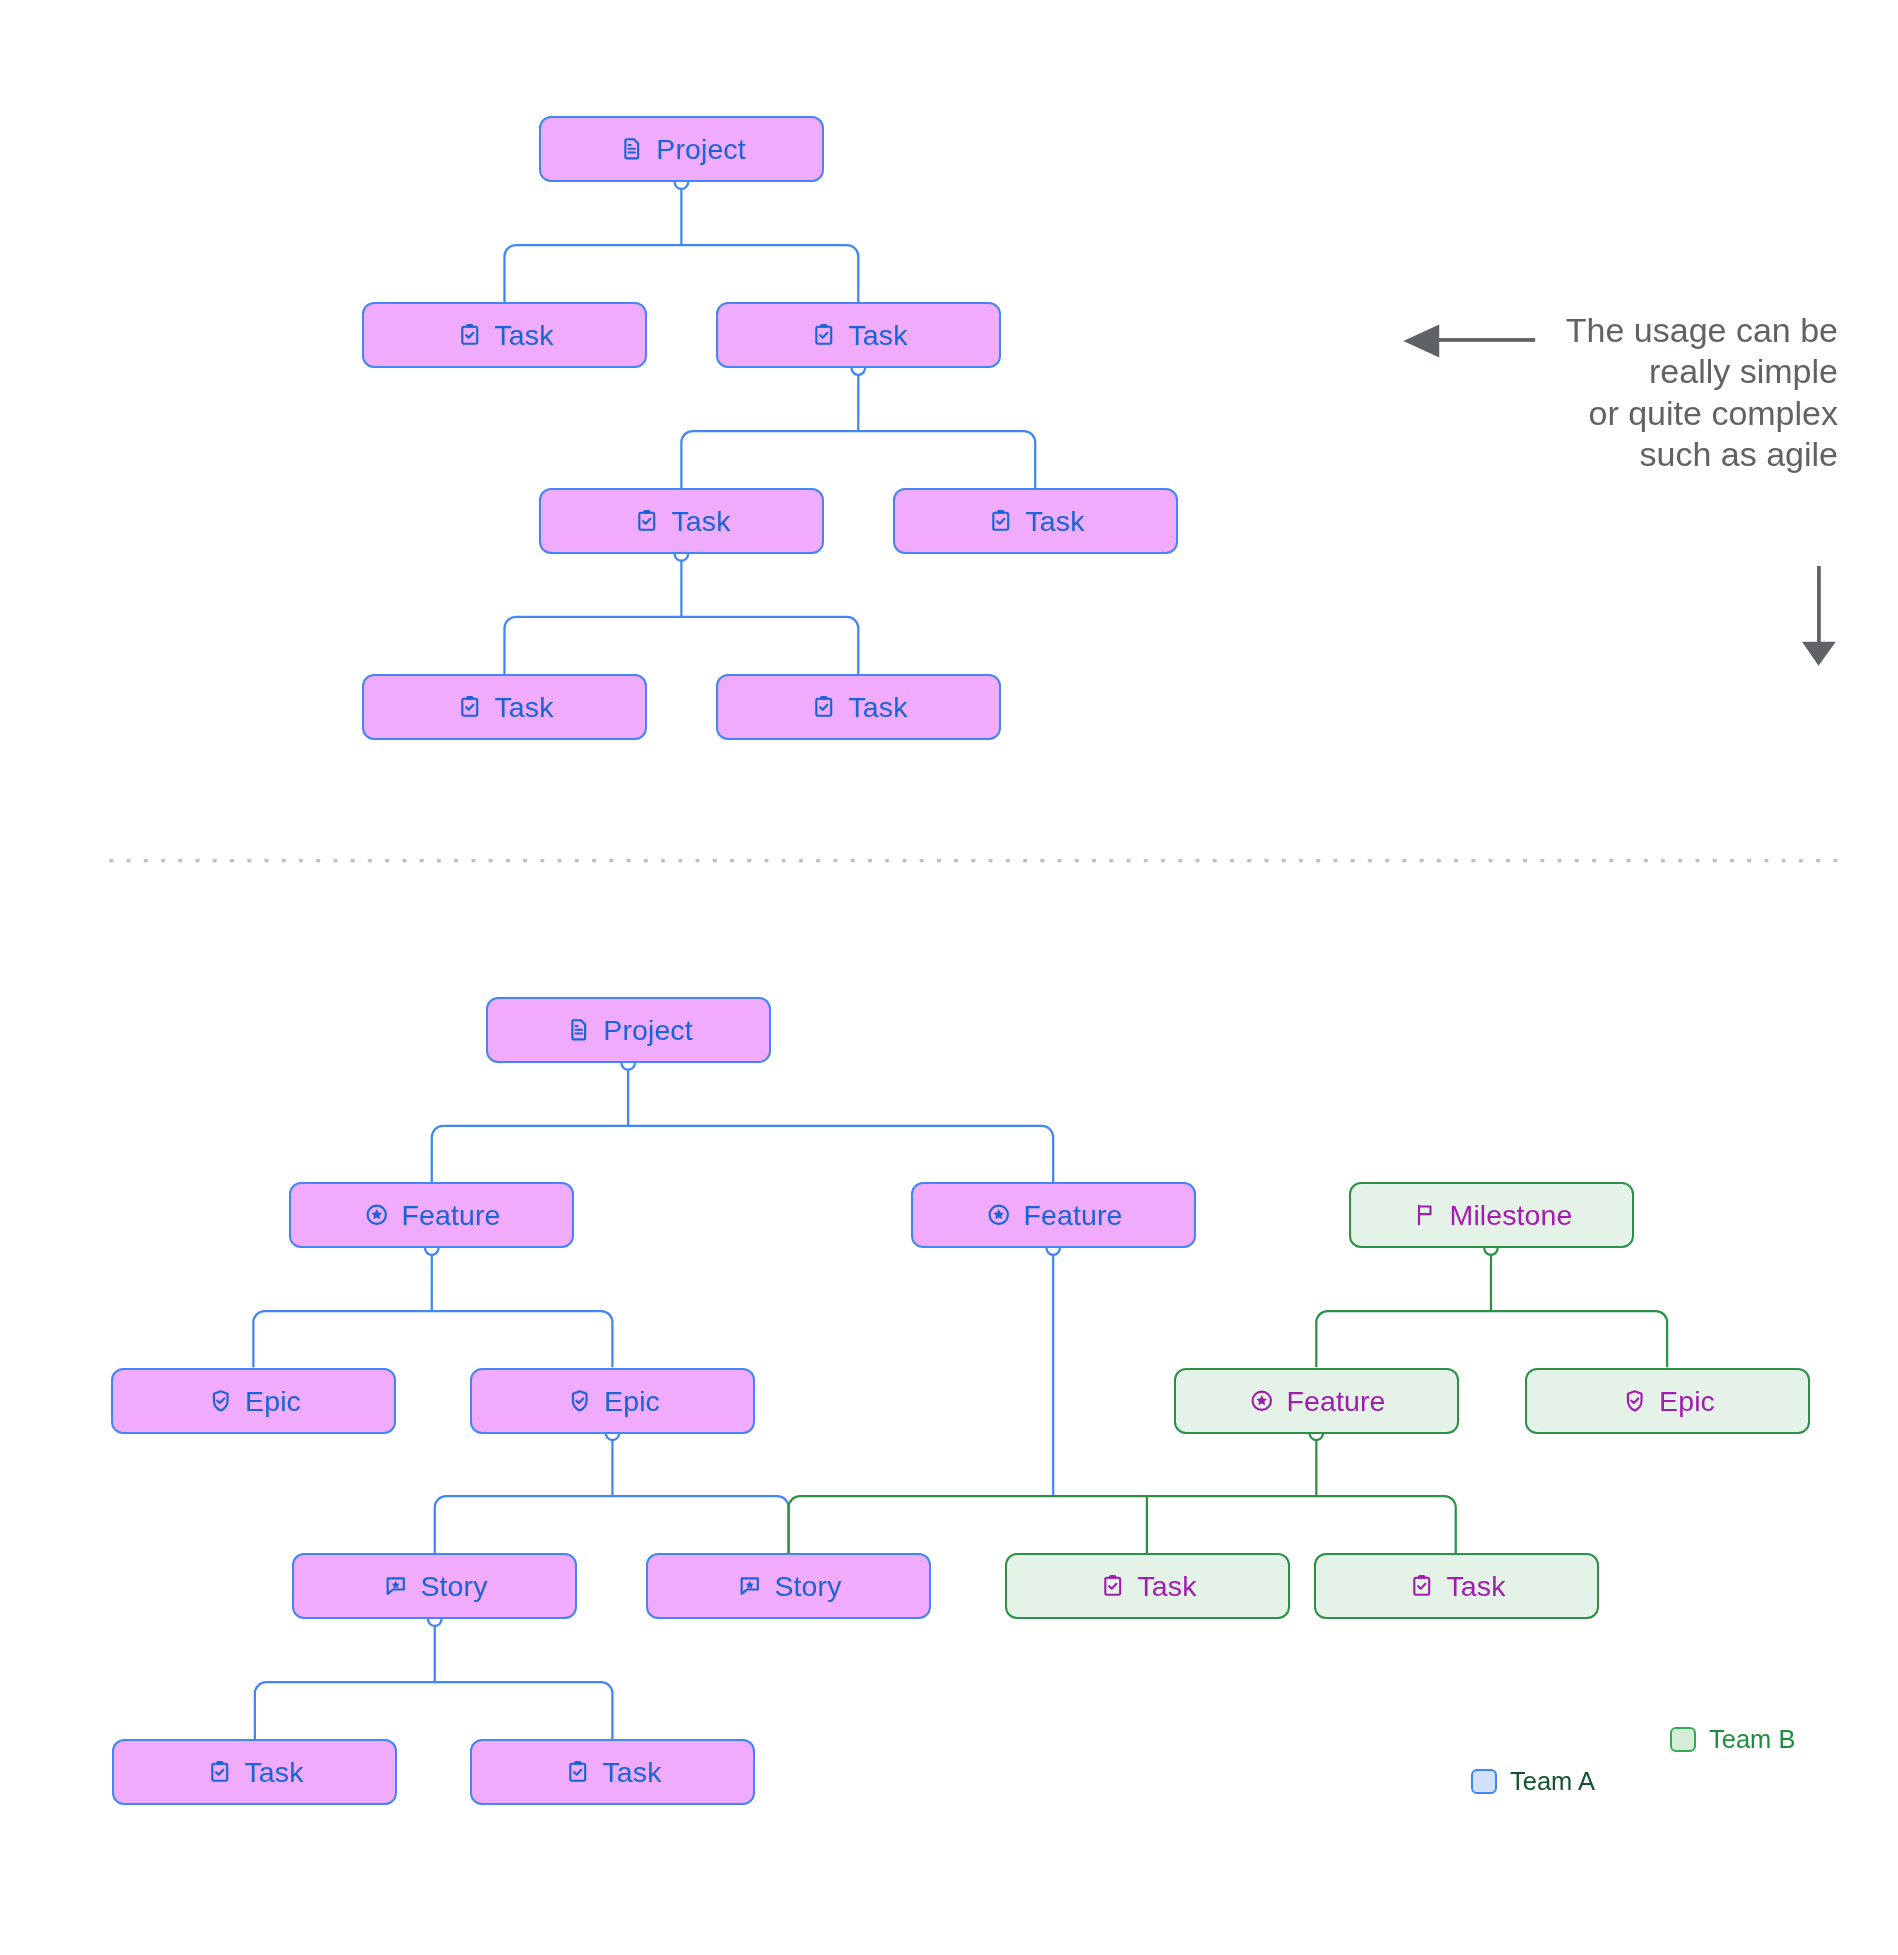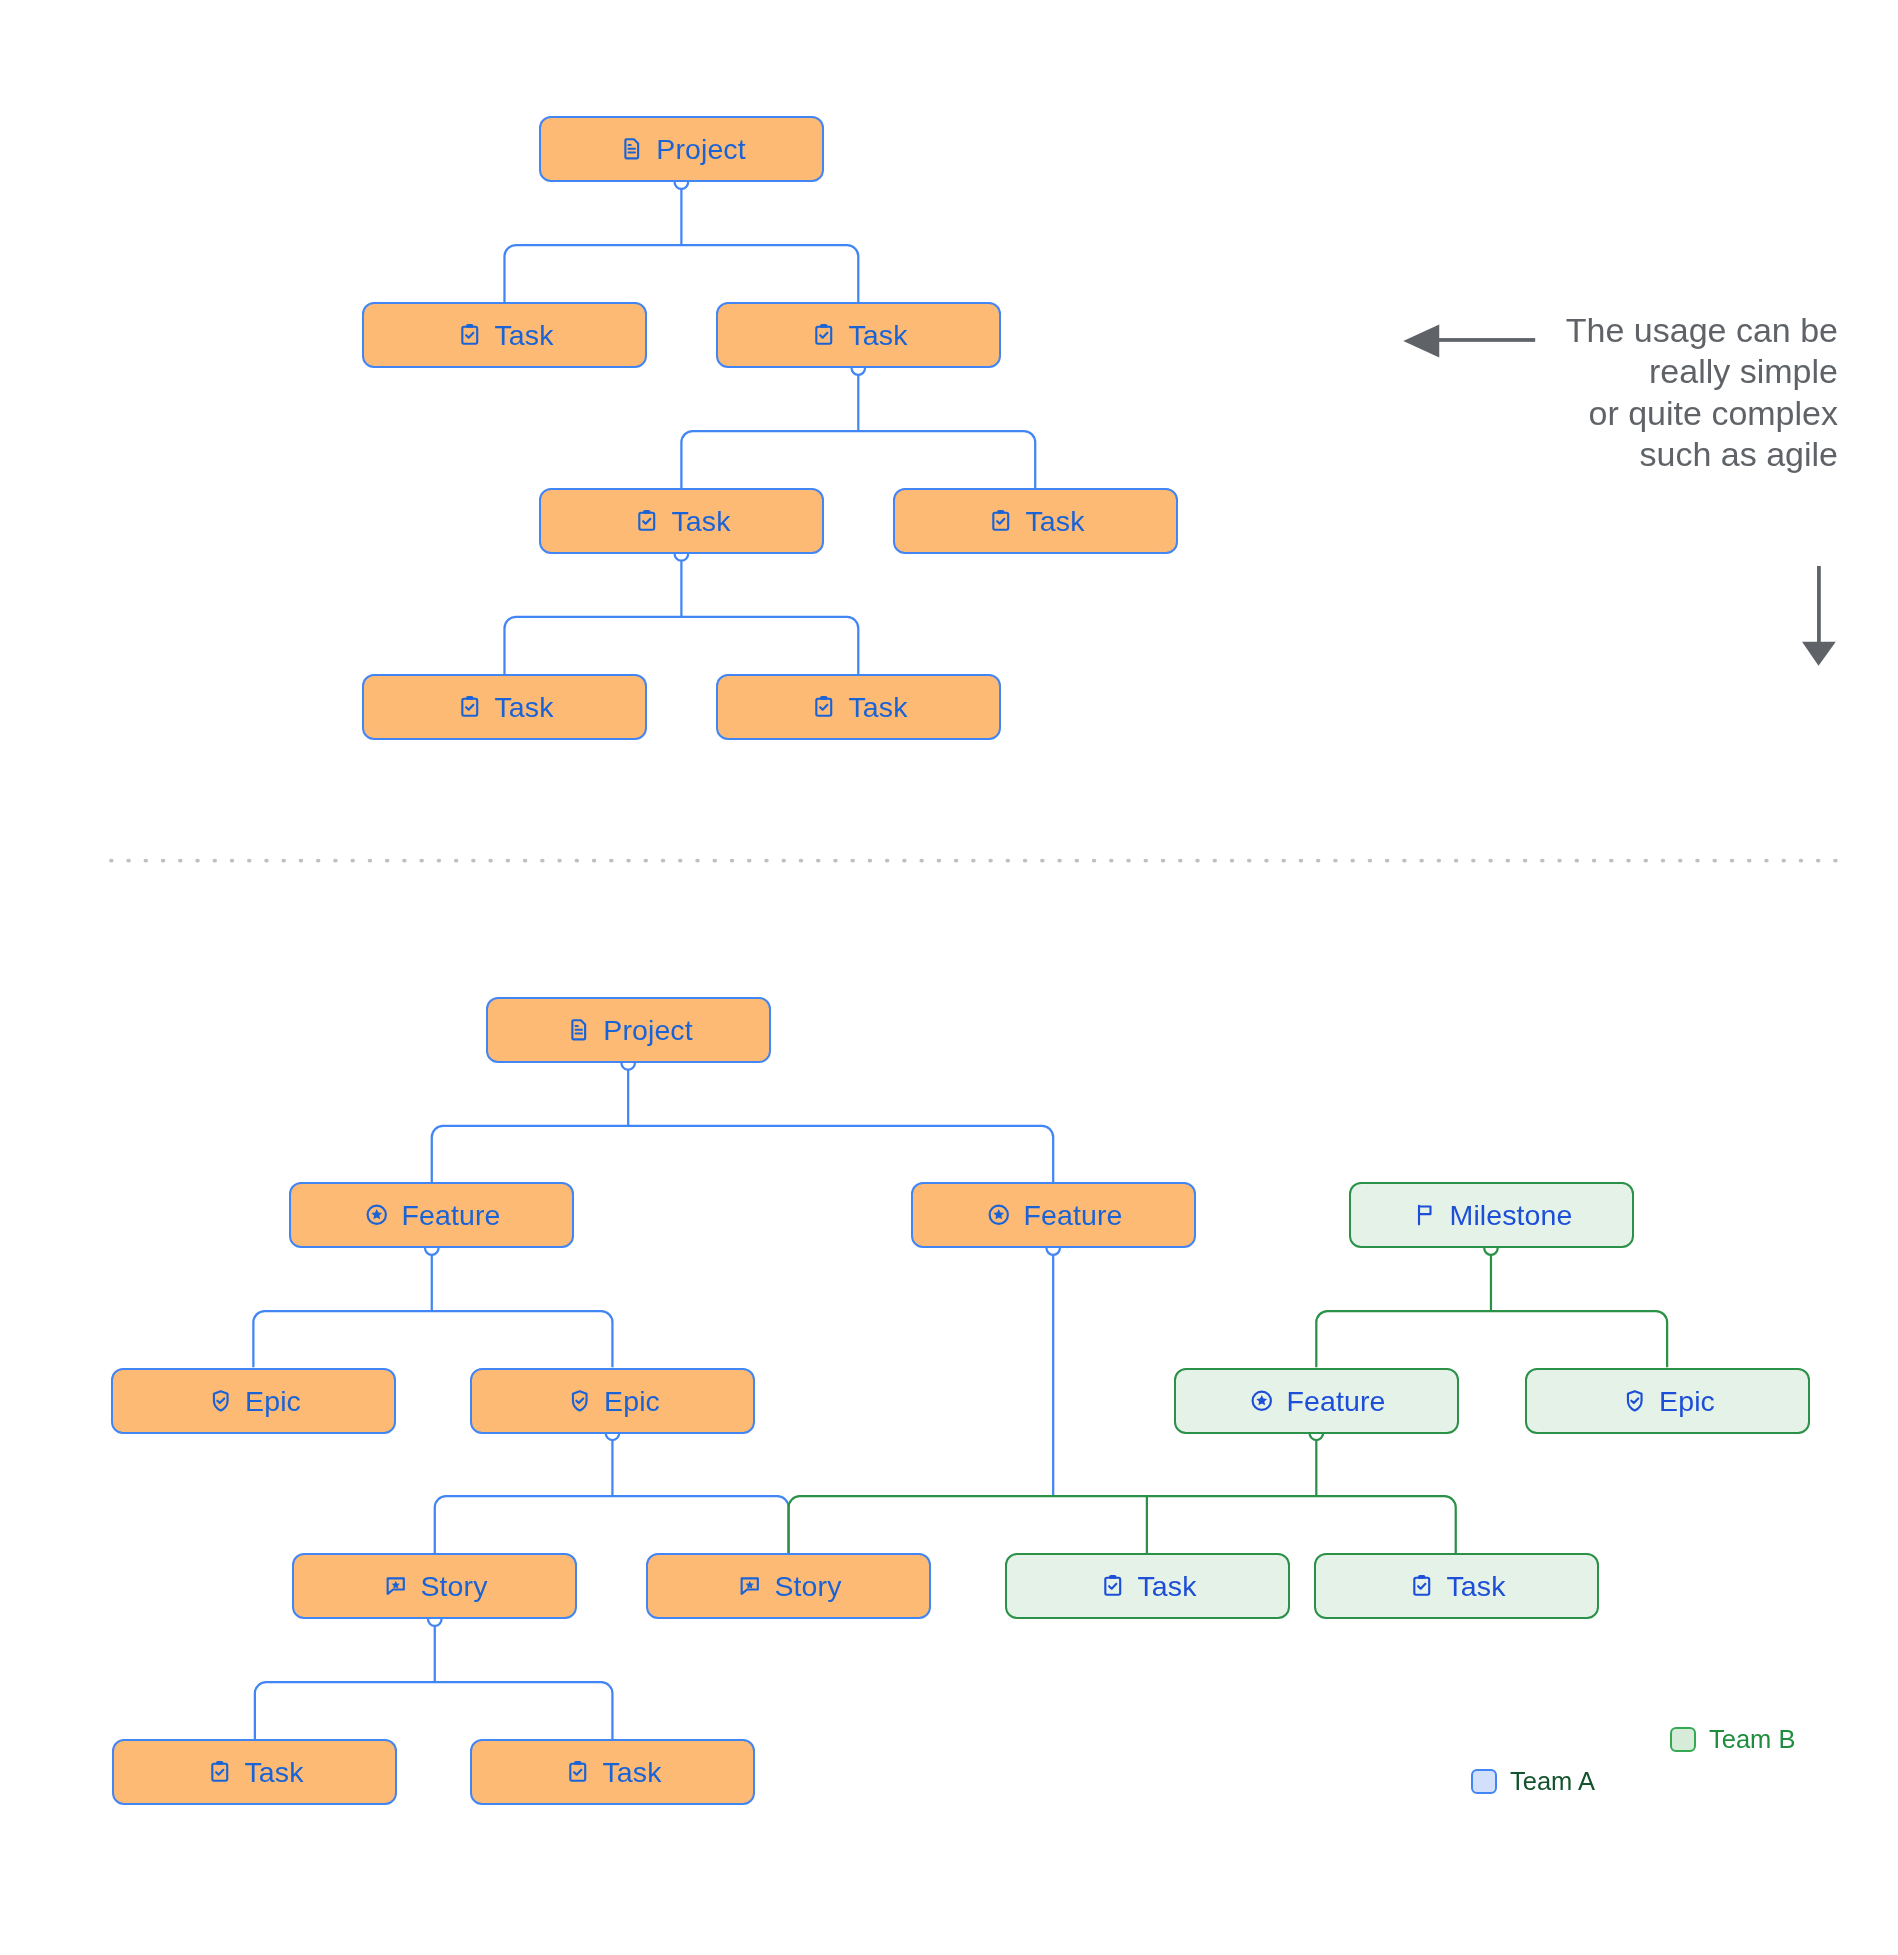--- a/index.html
+++ b/index.html
@@ -36,28 +36,28 @@
     gap: 10.5px;
     border-radius: 12px;
     border-width: 2.2px;
     border-style: solid;
     font-size: 28.5px;
     letter-spacing: 0.1px;
     white-space: nowrap;
     cursor: pointer;
   }
   .node.blue {
-    background: #fdba74;
+    background: #f0abfc;
     border-color: #4285f4;
     color: #1a63d6;
   }
   .node.green {
     background: #e4f2e7;
     border-color: #2a9147;
-    color: #1d4ed8;
+    color: #a21caf;
   }
   .node .ico {
     display: inline-flex;
     align-items: center;
     justify-content: center;
     width: 28.5px;
     height: 28.5px;
     flex: 0 0 auto;
   }
   .node .ico svg { display: block; }

